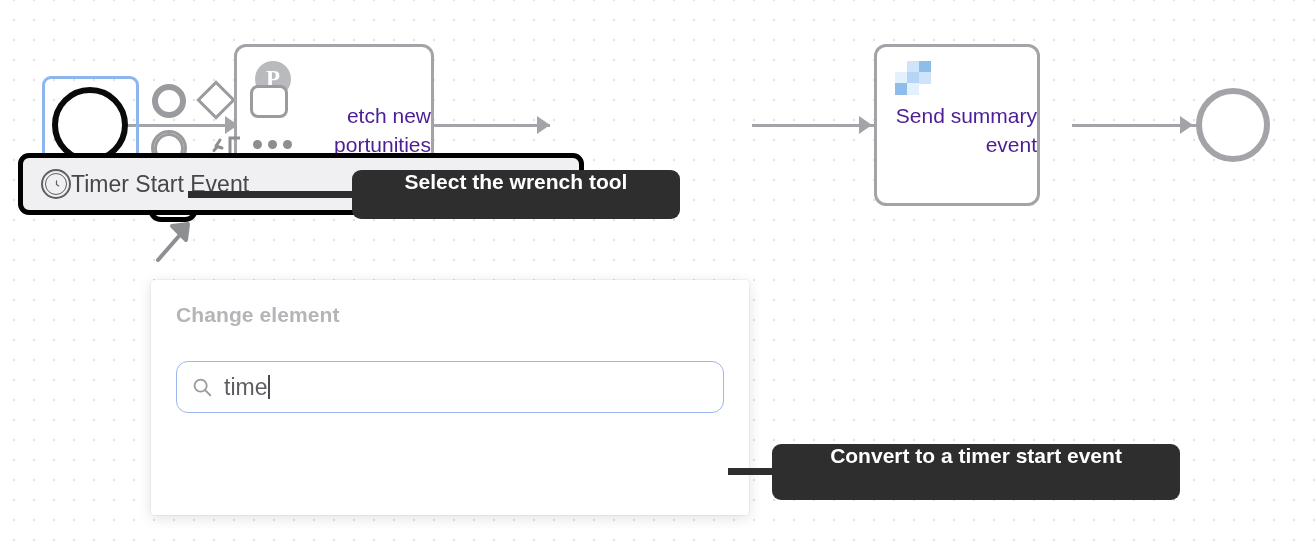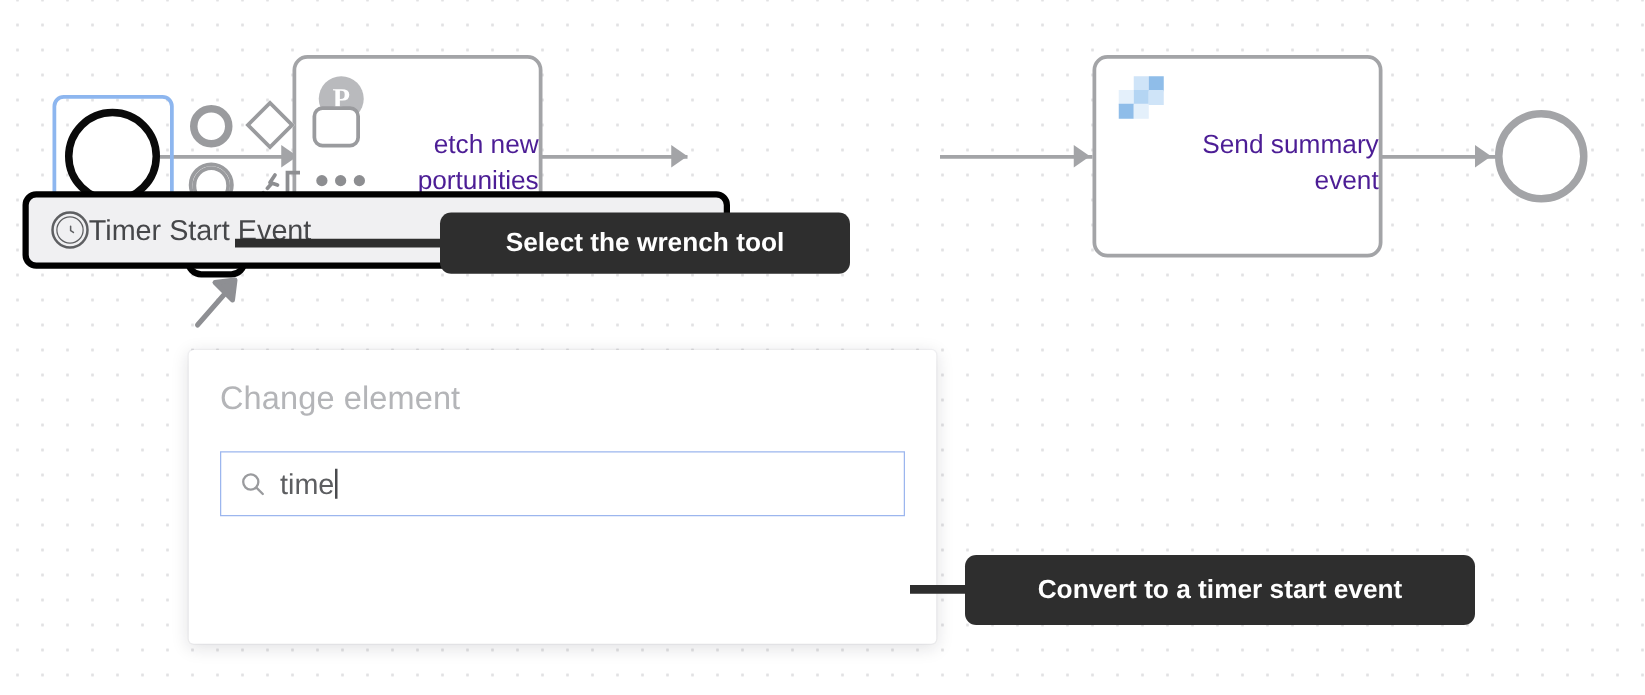--- a/index.html
+++ b/index.html
@@ -150,45 +150,45 @@
 
   .trash, .brush { position: absolute; z-index: 3; }
 
   
   .callout {
     position: absolute;
     background: #2e2e2e;
     color: #ffffff;
     font-weight: bold;
     border-radius: 9px;
-    display: flex; align-items: center;
+    display: flex; align-items: flex-start;
     z-index: 30;
   }
   .callout-connector { position: absolute; background: #2e2e2e; z-index: 29; }
 
   
   .popup {
     position: absolute;
     left: 151px; top: 280px;
     width: 598px; height: 235px;
     background: #ffffff;
     border-radius: 4px;
     box-shadow: 0 3px 14px rgba(20,24,40,0.13), 0 0 0 1px rgba(20,24,40,0.04);
     z-index: 20;
   }
   .popup-title {
     position: absolute; left: 25px; top: 23px;
-    font-size: 26px; font-weight: normal; color: #b4b5b8;
+    font-size: 21px; font-weight: bold; color: #b4b5b8;
     letter-spacing: .1px;
   }
   .search-box {
     position: absolute; left: 25px; top: 81px;
     width: 548px; height: 52px;
     border: 1.6px solid #9cb6ee;
-    border-radius: 0;
+    border-radius: 12px;
     background: #fff;
     display: flex; align-items: center; padding: 0 14px;
   }
   .search-value {
     font-size: 23px; color: #5d5e61; margin-left: 11px;
     font-family: "Liberation Sans", sans-serif;
   }
   .caret {
     display:inline-block; width: 1.6px; height: 24px;
     background: #4a4b4e; margin-left: 1px; vertical-align: -4px;
@@ -241,21 +241,21 @@
 
     <div class="task" style="left:234px; top:44px; width:200px; height:162px;">
       <div class="task-icon">
         <div class="icon-p">P</div>
       </div>
       <div class="task-label" style="top:54px;">etch new</div>
       <div class="task-label" style="top:83px;">portunities</div>
     </div>
 
 
-    <div class="task" style="left:874px; top:44px; width:232px; height:162px;">
+    <div class="task" style="left:874px; top:44px; width:166px; height:162px;">
       <div class="task-icon">
         <div class="icon-tiles">
           <i style="left:12px; top:0;  background:#cfe4f8;"></i>
           <i style="left:24px; top:0;  background:#8fbde9;"></i>
           <i style="left:0;    top:11px; background:#e4f0fb;"></i>
           <i style="left:12px; top:11px; background:#b4d5f3;"></i>
           <i style="left:24px; top:11px; background:#cfe4f8;"></i>
           <i style="left:0;    top:22px; background:#8fbde9;"></i>
           <i style="left:12px; top:22px; background:#e4f0fb;"></i>
         </div>

